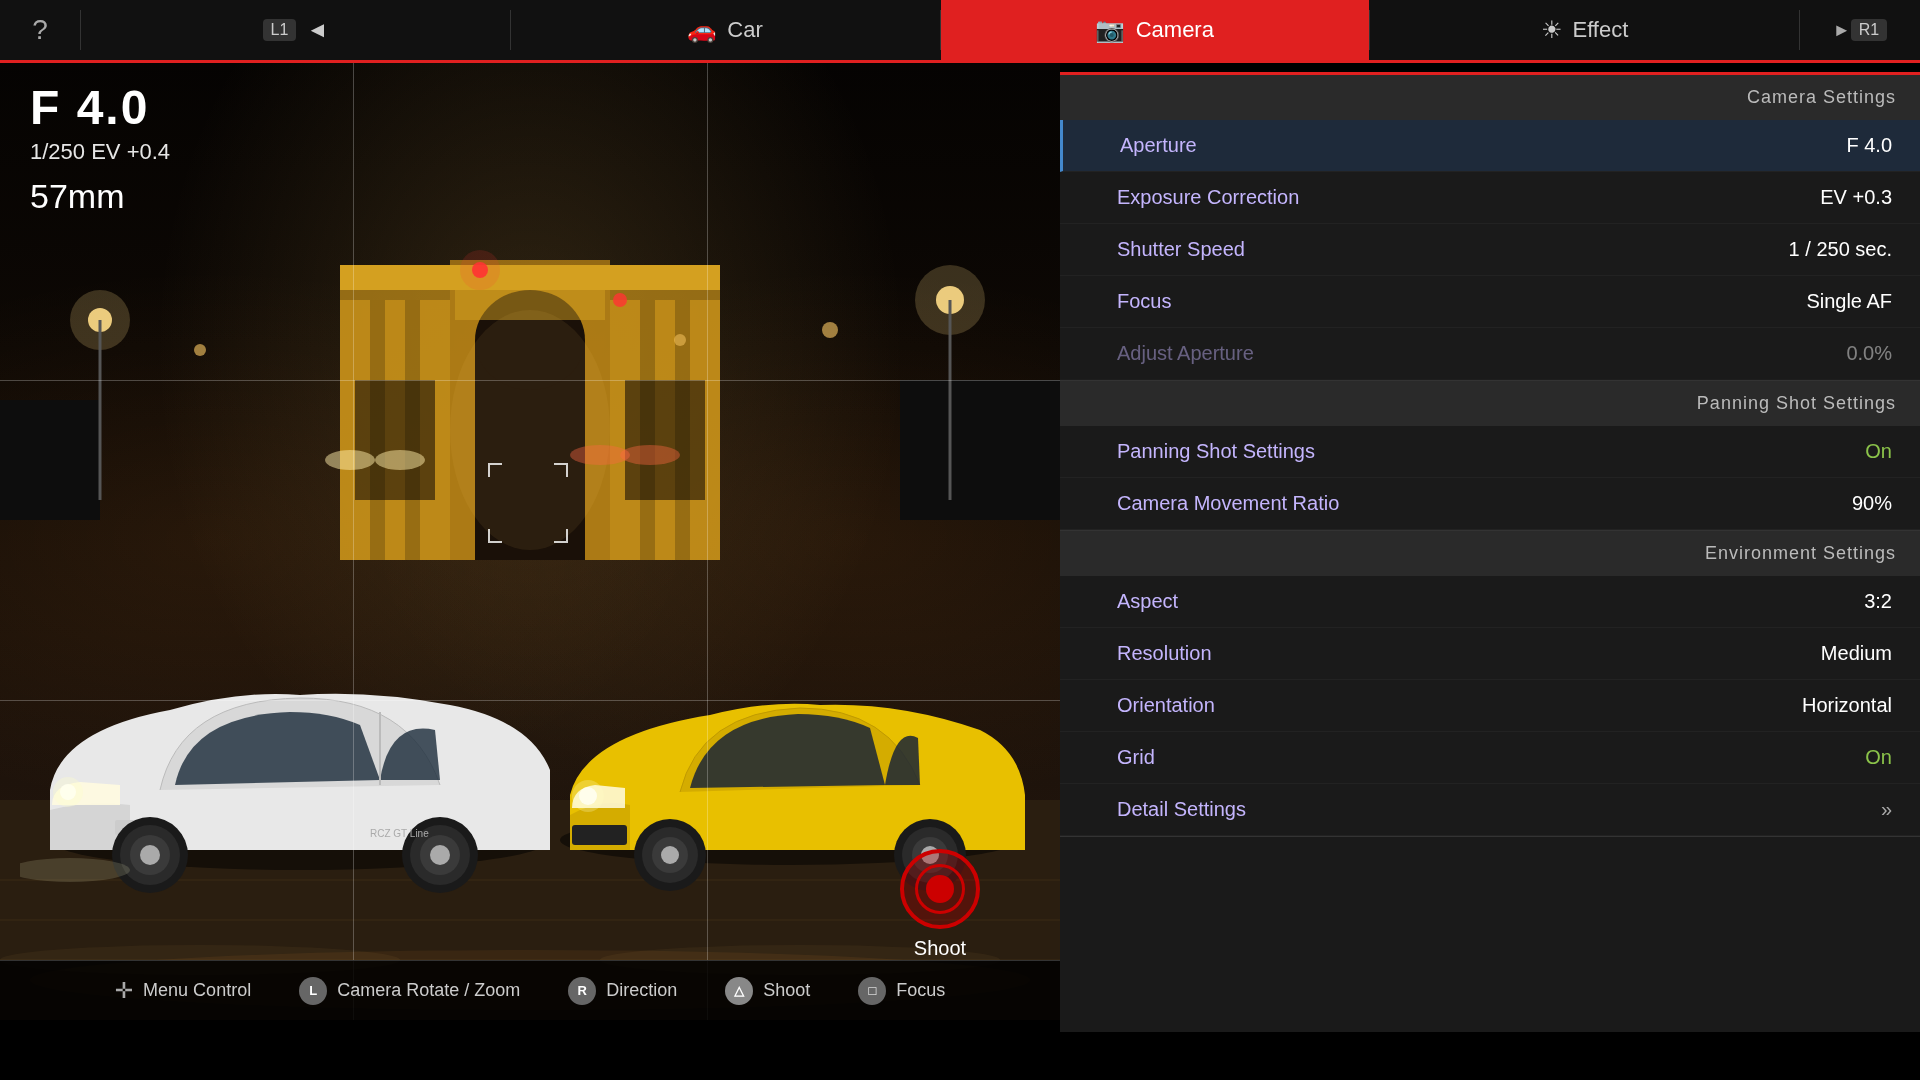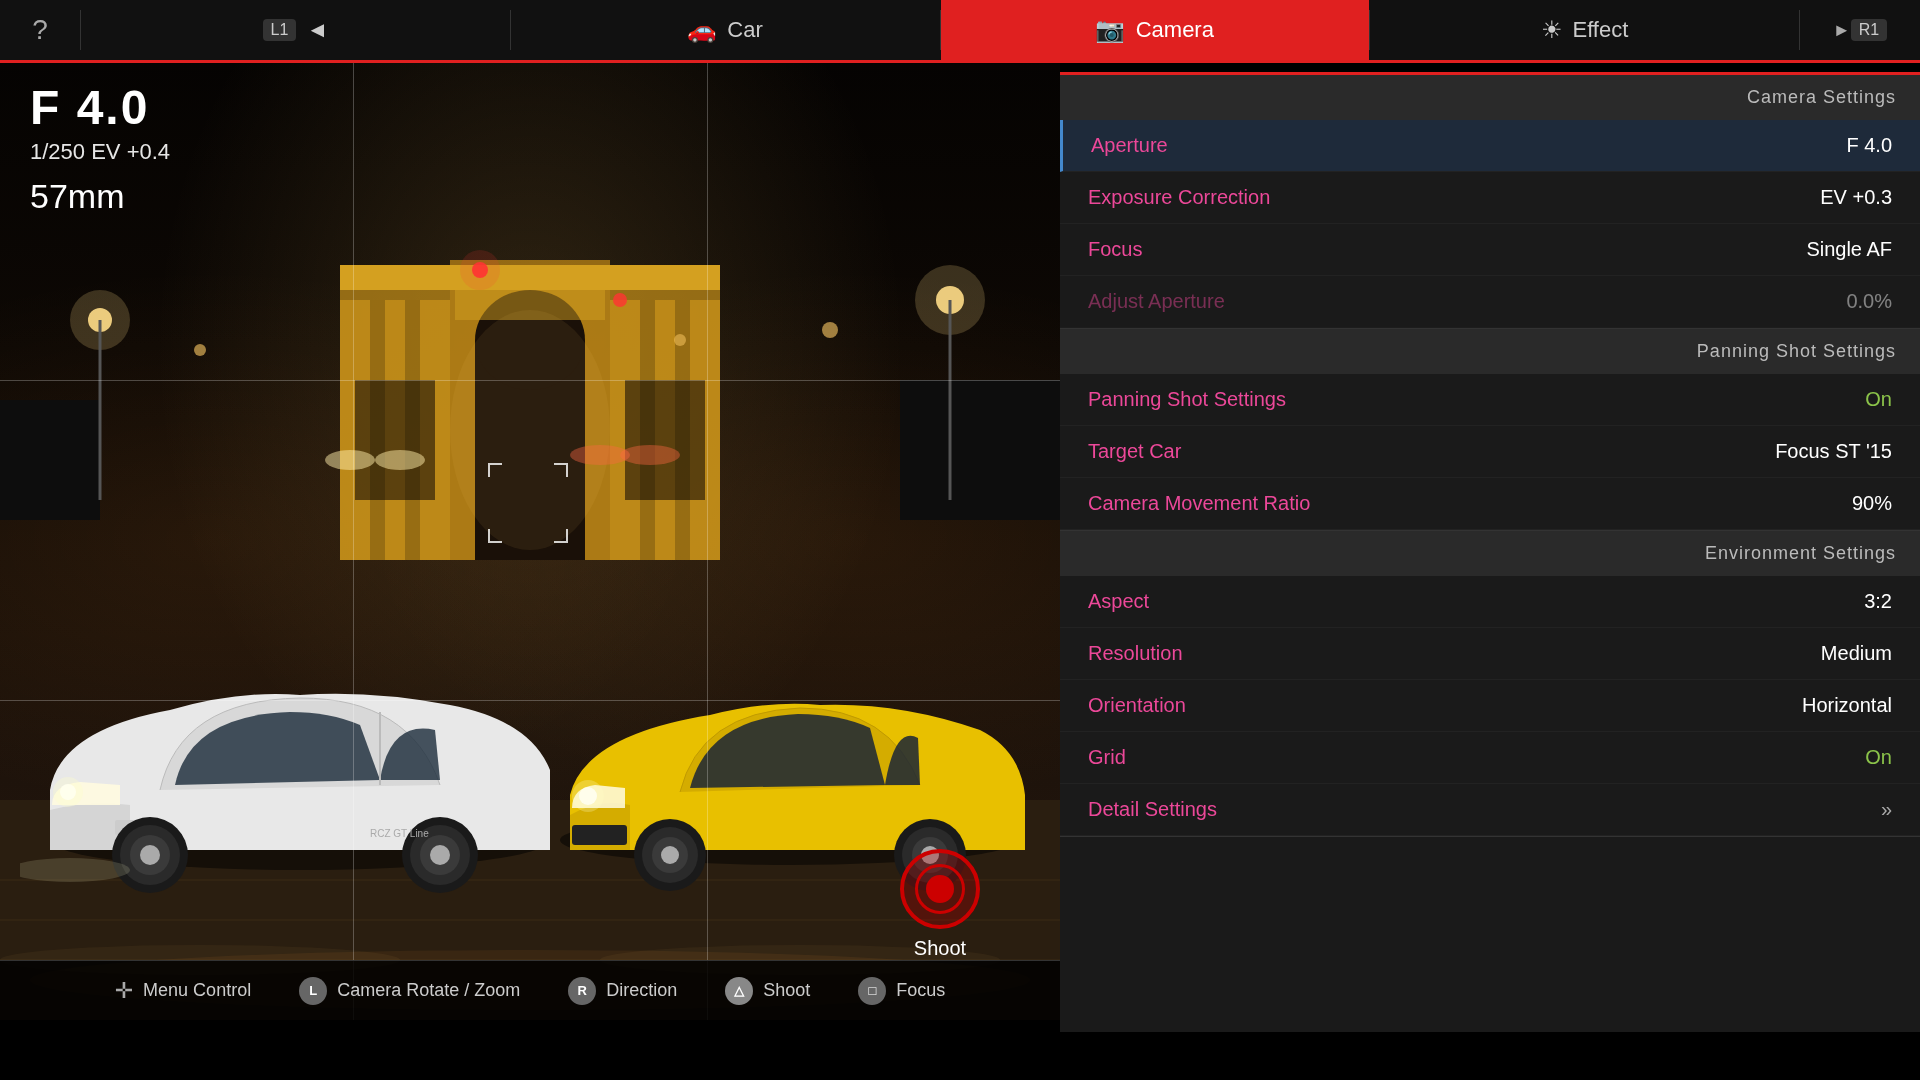--- a/index.html
+++ b/index.html
@@ -273,21 +273,22 @@
       cursor: pointer;
     }
     .settings-row.highlighted {
       background: #1e2a3a;
       border-left: 3px solid #4488cc;
     }
     .settings-row.dimmed {
       opacity: 0.45;
     }
     .row-label {
-      color: #ec4899;
+      color: #c4b5fd;
+      margin-left: 29px;
     }
     .row-value {
       color: #fff;
       font-weight: 500;
     }
 
     
     .settings-row.panning-on .row-value {
       color: #8bc34a;
     }
@@ -556,41 +557,41 @@
 
     <div class="settings-row highlighted">
       <span class="row-label">Aperture</span>
       <span class="row-value">F 4.0</span>
     </div>
     <div class="settings-row">
       <span class="row-label">Exposure Correction</span>
       <span class="row-value">EV +0.3</span>
     </div>
     <div class="settings-row">
+      <span class="row-label">Shutter Speed</span>
+      <span class="row-value">1 / 250 sec.</span>
+    </div>
+    <div class="settings-row">
       <span class="row-label">Focus</span>
       <span class="row-value">Single AF</span>
     </div>
     <div class="settings-row dimmed">
       <span class="row-label">Adjust Aperture</span>
       <span class="row-value">0.0%</span>
     </div>
   </div>
 
   <div class="settings-section">
     <div class="section-header">Panning Shot Settings</div>
 
     <div class="settings-row panning-on">
       <span class="row-label">Panning Shot Settings</span>
       <span class="row-value" style="color:#8bc34a;">On</span>
     </div>
     <div class="settings-row">
-      <span class="row-label">Target Car</span>
-      <span class="row-value">Focus ST '15</span>
-    </div>
-    <div class="settings-row">
       <span class="row-label">Camera Movement Ratio</span>
       <span class="row-value">90%</span>
     </div>
   </div>
 
   <div class="settings-section">
     <div class="section-header">Environment Settings</div>
 
     <div class="settings-row">
       <span class="row-label">Aspect</span>

